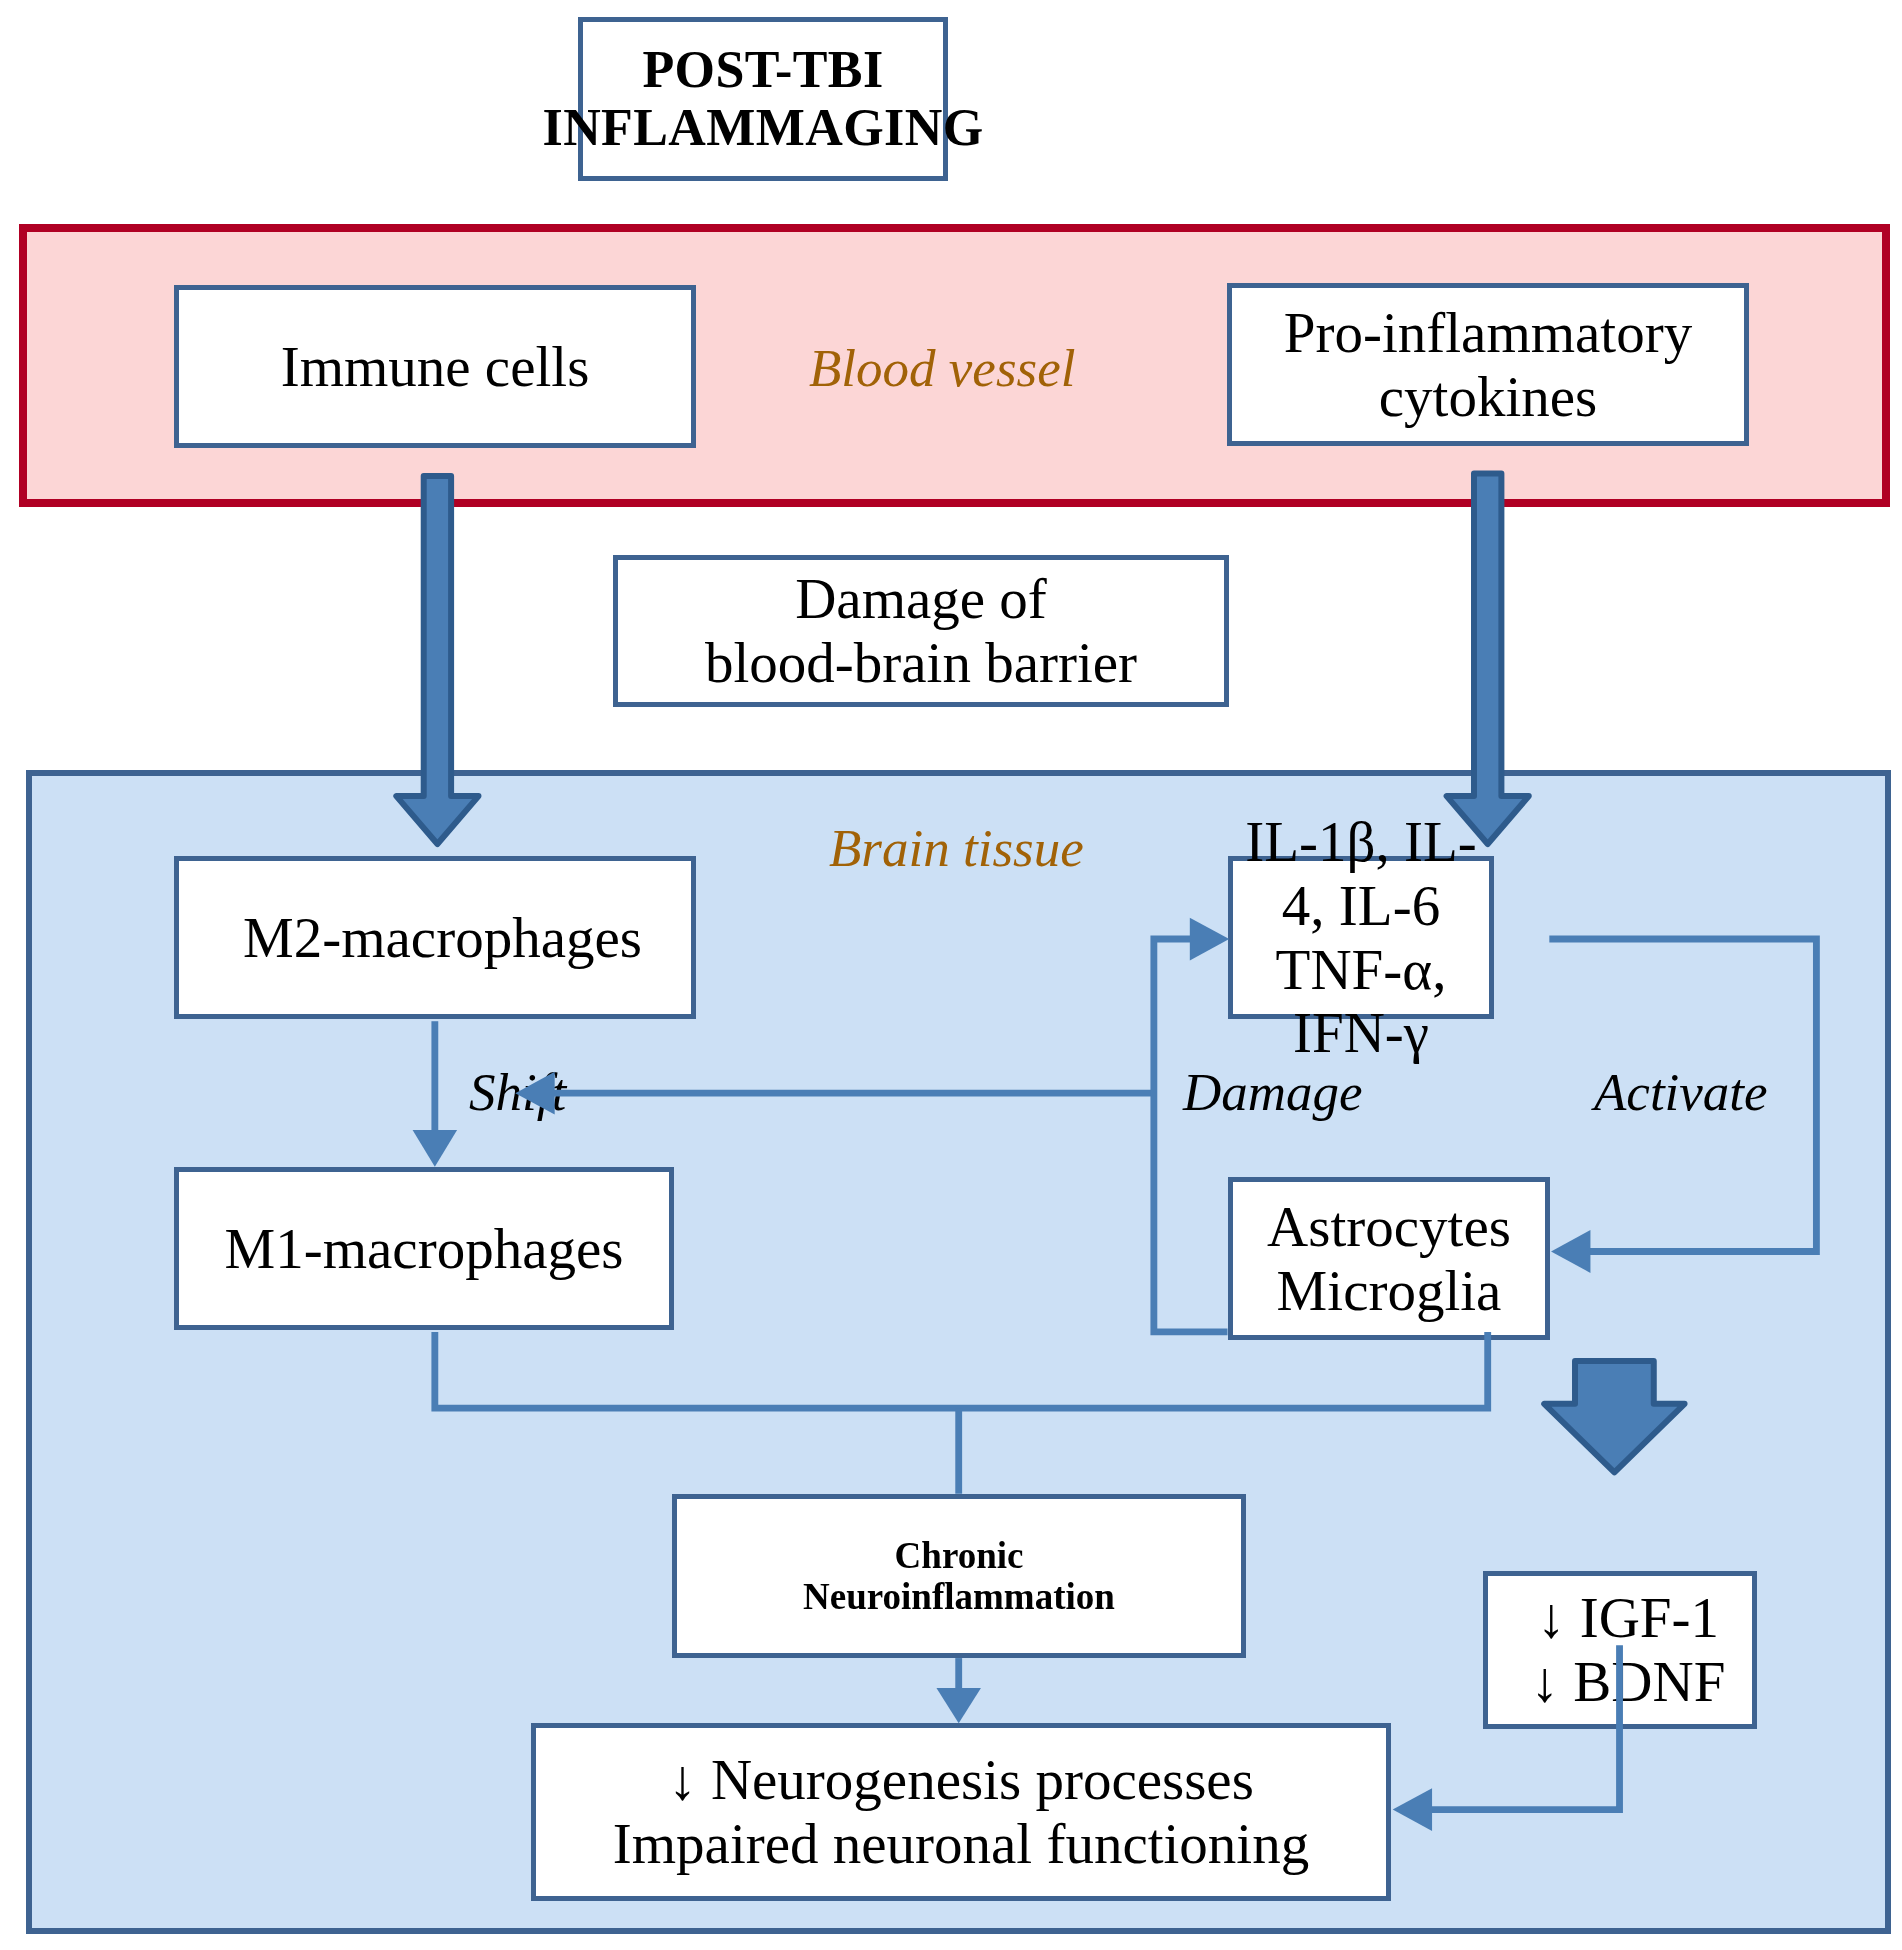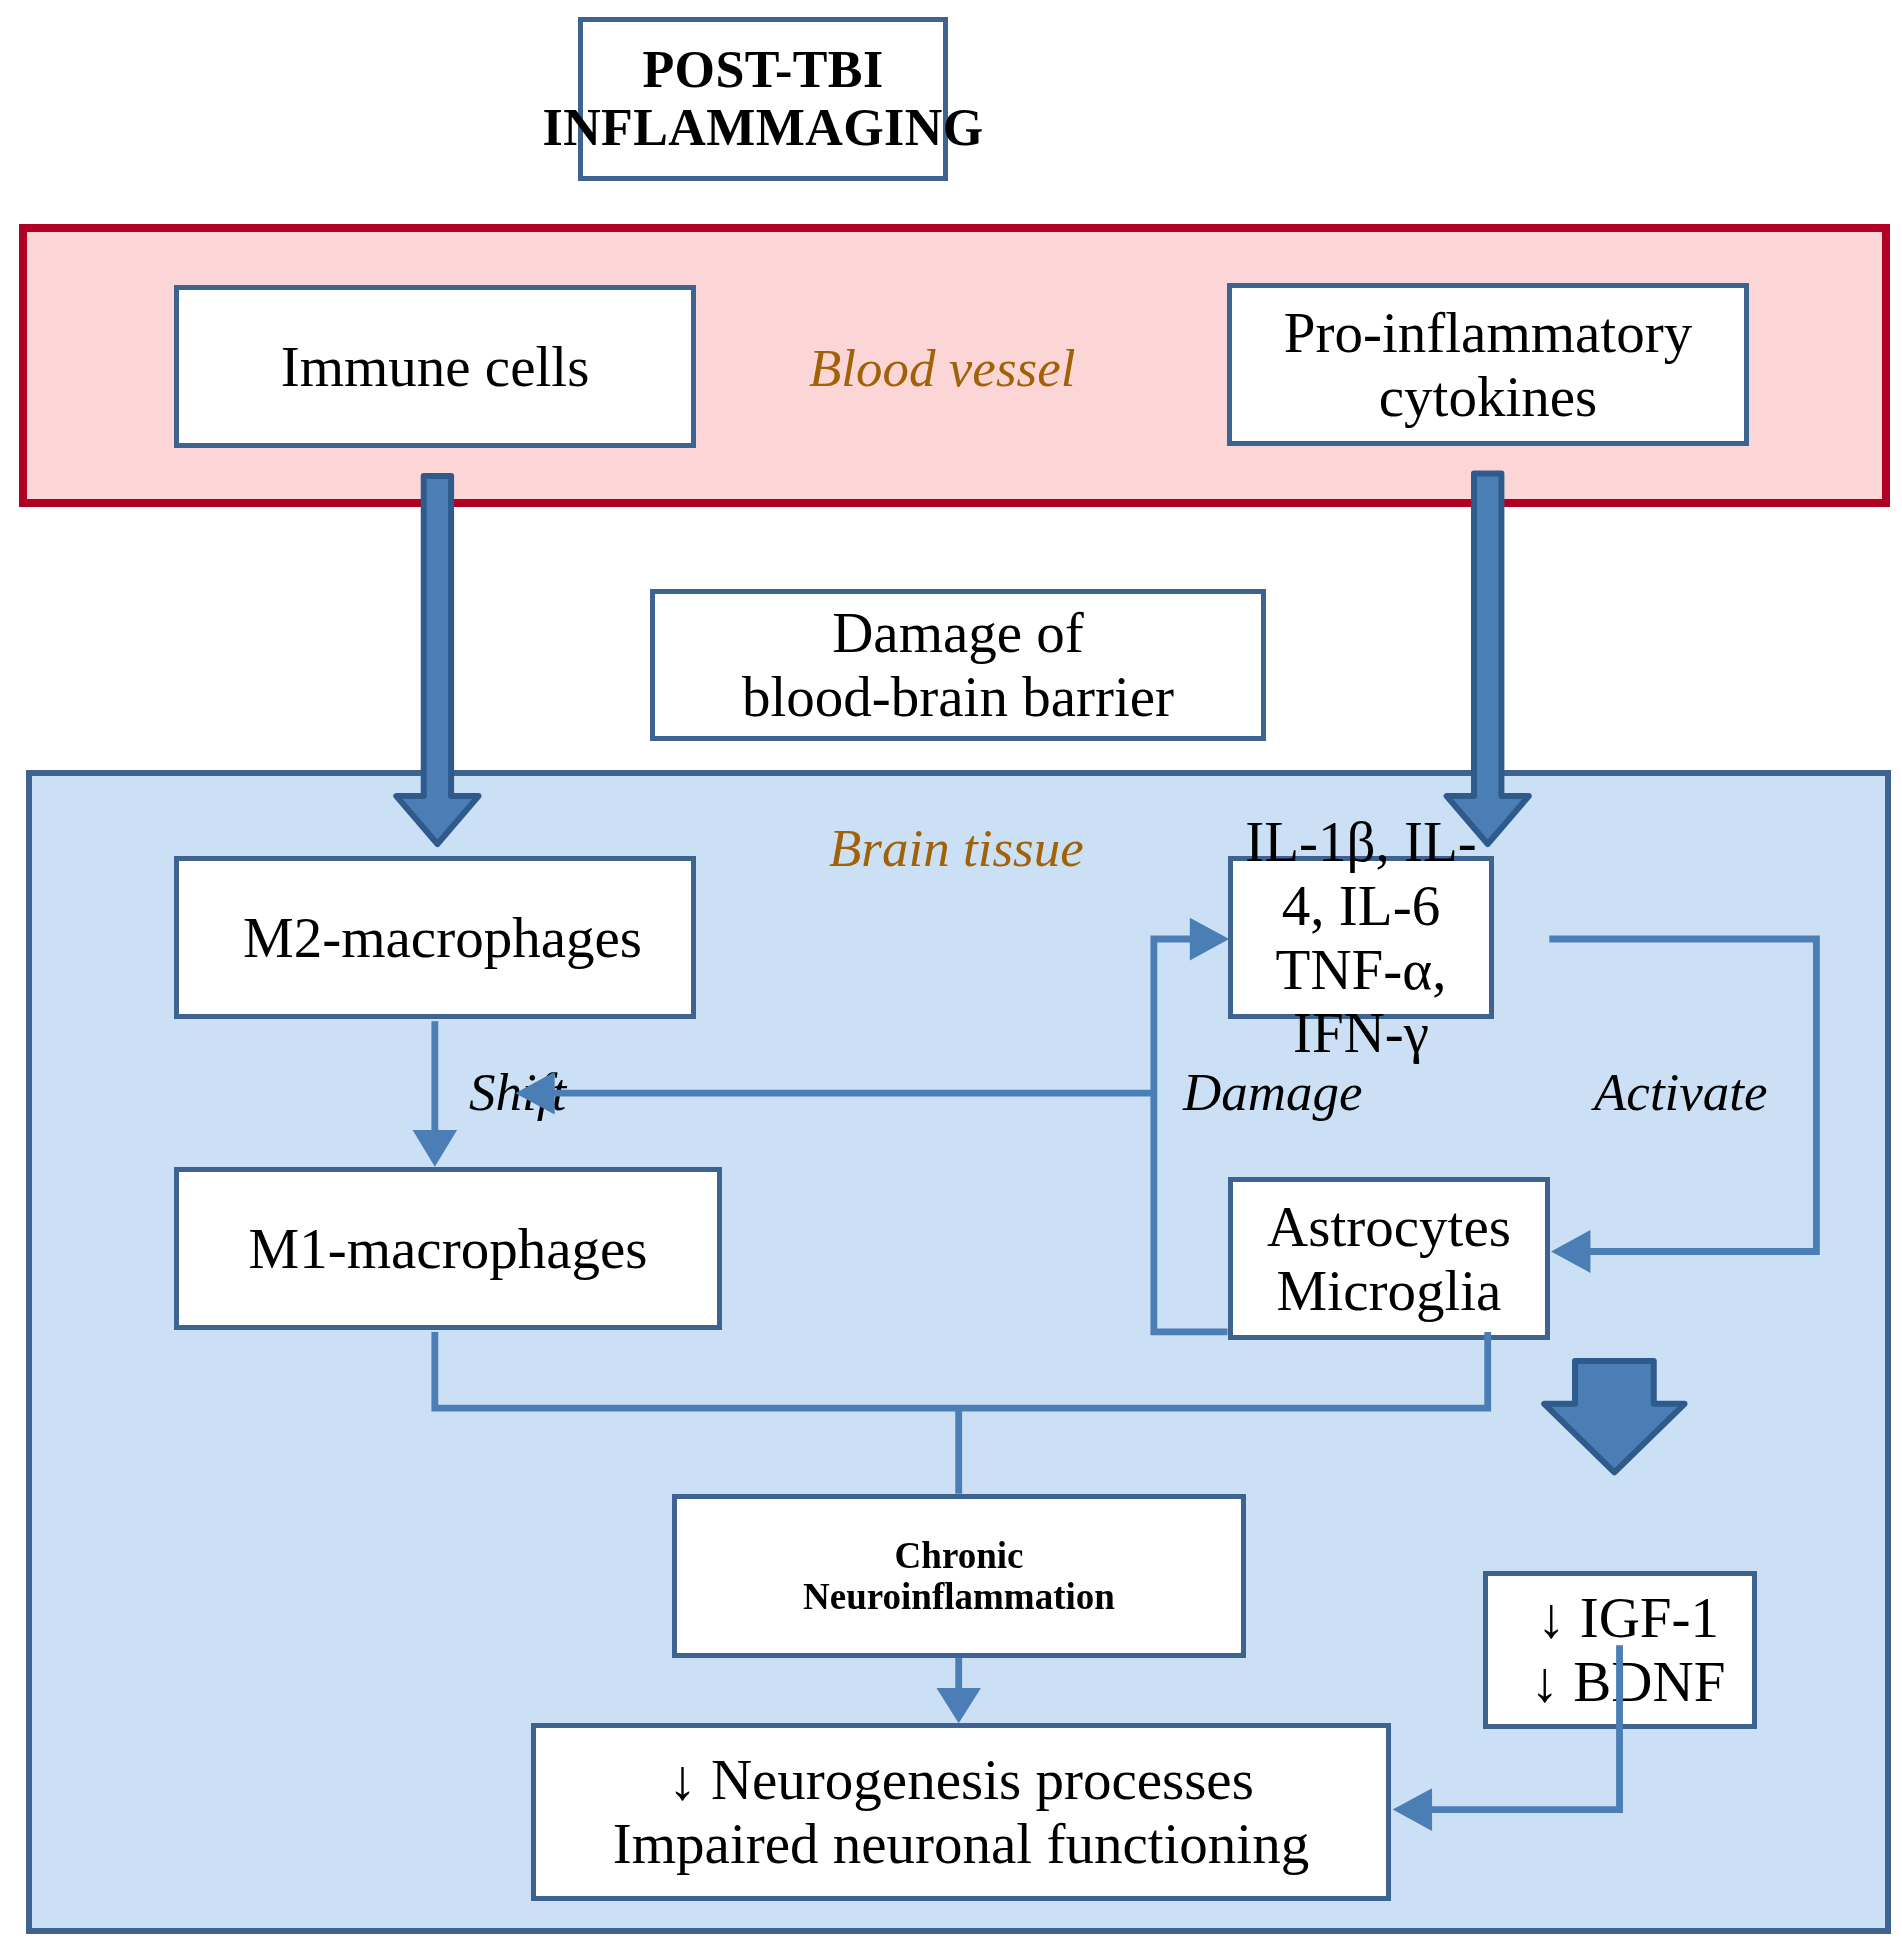--- a/index.html
+++ b/index.html
@@ -44,33 +44,33 @@
 
   <div class="box plain" style="left:174px;top:285px;width:522px;height:163px;">
     <span>Immune cells</span>
   </div>
 
   <div class="box plain" style="left:1227px;top:283px;width:522px;height:163px;flex-direction:column;">
     <span>Pro-inflammatory</span>
     <span>cytokines</span>
   </div>
 
-  <div class="box plain" style="left:650px;top:555px;width:616px;height:152px;flex-direction:column;margin-top:34px;">
+  <div class="box plain" style="left:613px;top:555px;width:616px;height:152px;flex-direction:column;">
     <span>Damage of</span>
     <span>blood-brain barrier</span>
   </div>
 
   <div id="brain"></div>
   <div class="region-label" style="left:829px;top:818px;">Brain tissue</div>
 
   <div class="box plain" style="left:174px;top:856px;width:522px;height:163px;padding-left:15px;">
     <span>M2-macrophages</span>
   </div>
 
-  <div class="box plain" style="left:174px;top:1167px;width:548px;height:163px;">
+  <div class="box plain" style="left:174px;top:1167px;width:500px;height:163px;">
     <span>M1-macrophages</span>
   </div>
 
   <div class="box plain" style="left:1228px;top:856px;width:266px;height:163px;flex-direction:column;">
     <span>IL-1β, IL-4, IL-6</span>
     <span>TNF-α, IFN-γ</span>
   </div>
 
   <div class="box plain" style="left:1228px;top:1177px;width:322px;height:163px;flex-direction:column;">
     <span>Astrocytes</span>

